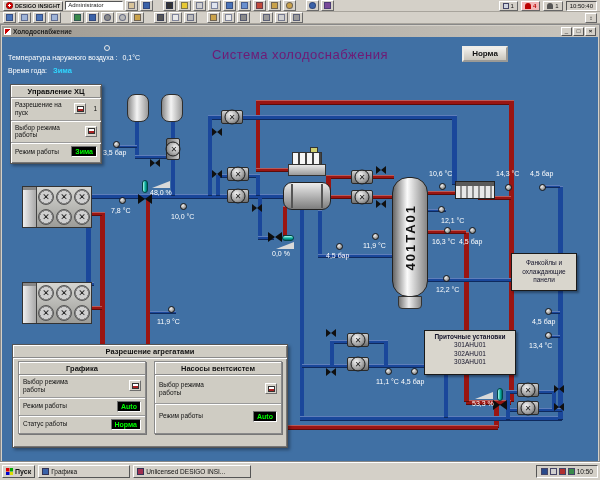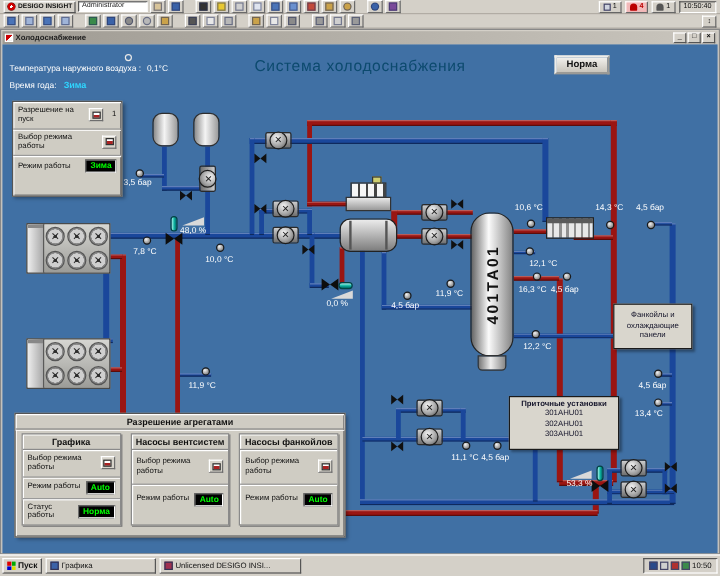--- a/index.html
+++ b/index.html
@@ -31,21 +31,21 @@
   .wtitle span{font-size:6.5px;font-weight:bold;color:#222;white-space:nowrap}
   .wbtns{margin-left:auto;display:flex;gap:1px}
   .wb{width:11px;height:9px;background:#d4d0c8;border:1px solid;border-color:#fff #555 #555 #fff;font-size:6px;line-height:7px;text-align:center;color:#111}
   .wb-min::before{content:"_"}.wb-max::before{content:"□"}.wb-close::before{content:"×";font-weight:bold}
   .client{position:absolute;left:2px;top:37px;width:596px;height:424px;background:#4070a4}
 
   
   .hdr{position:absolute;color:#fff;white-space:nowrap}
   .hdrval{color:#fff}
   .season{color:#2fd6ff;font-weight:bold;font-size:7.5px}
-  .ptitle{position:absolute;left:150px;top:47px;width:300px;text-align:center;font-size:13px;color:#0c4a6e;letter-spacing:.5px}
+  .ptitle{position:absolute;left:150px;top:47px;width:300px;text-align:center;font-size:13px;color:#701a75;letter-spacing:.5px}
   .menu{position:absolute;left:462px;top:46px;width:46px;height:16px;background:linear-gradient(#f2f0ec,#c9c5bc);border:2px outset #efede8;font-size:8px;font-weight:bold;color:#111;text-align:center;line-height:12px}
   .sun{position:absolute;left:104px;top:45px;width:6px;height:6px;border:1px solid #e8e8e8;border-radius:50%}
 
   
   .pr,.pb{position:absolute}
   .pr{background:#9a1512;box-shadow:inset 0 1px 0 rgba(255,255,255,.3),inset 0 -1px 0 rgba(0,0,0,.4)}
   .pb{background:#1a479b;box-shadow:inset 0 1px 0 rgba(255,255,255,.3),inset 0 -1px 0 rgba(0,0,0,.4)}
 
   
   .dot{position:absolute;width:7px;height:7px;border-radius:50%;background:radial-gradient(circle at 35% 30%,#f2f2f2,#8f8f8f 70%,#555);border:1px solid #1a1a1a;z-index:3}
@@ -450,20 +450,21 @@
     <span>Фанкойлы и охлаждающие панели</span>
   </div>
   <div class="lbox" style="left:424px;top:330px;width:92px;height:45px">
     <b>Приточные установки</b>
     <div>301AHU01</div>
     <div>302AHU01</div>
     <div>303AHU01</div>
   </div>
 
   <div class="cpanel" style="left:10px;top:84px;width:92px;height:80px">
+    <h3>Управление ХЦ</h3>
     <div class="crow">
       <span class="lab">Разрешение на пуск</span>
       <div class="ibtn">
           <i></i>
         </div>
       <span>1</span>
     </div>
     <div class="crow">
       <span class="lab">Выбор режима работы</span>
       <div class="ibtn">
@@ -502,33 +503,20 @@
           <span class="lab">Выбор режима работы</span>
           <div class="ibtn">
               <i></i>
             </div>
         </div>
         <div class="crow" style="padding-top:7px">
           <span class="lab">Режим работы</span>
           <span class="disp">Auto</span>
         </div>
       </div>
-      <div class="sub">
-        <h3>Насосы фанкойлов</h3>
-        <div class="crow" style="padding-top:6px;padding-bottom:6px">
-          <span class="lab">Выбор режима работы</span>
-          <div class="ibtn">
-              <i></i>
-            </div>
-        </div>
-        <div class="crow" style="padding-top:7px">
-          <span class="lab">Режим работы</span>
-          <span class="disp">Auto</span>
-        </div>
-      </div>
     </div>
   </div>
 
   <div class="task">
     <div class="start">
       <i class="flag"></i>
       <span>Пуск</span>
     </div>
     <div class="titem" style="width:92px">
       <i style="background:#3a62a8"></i>

